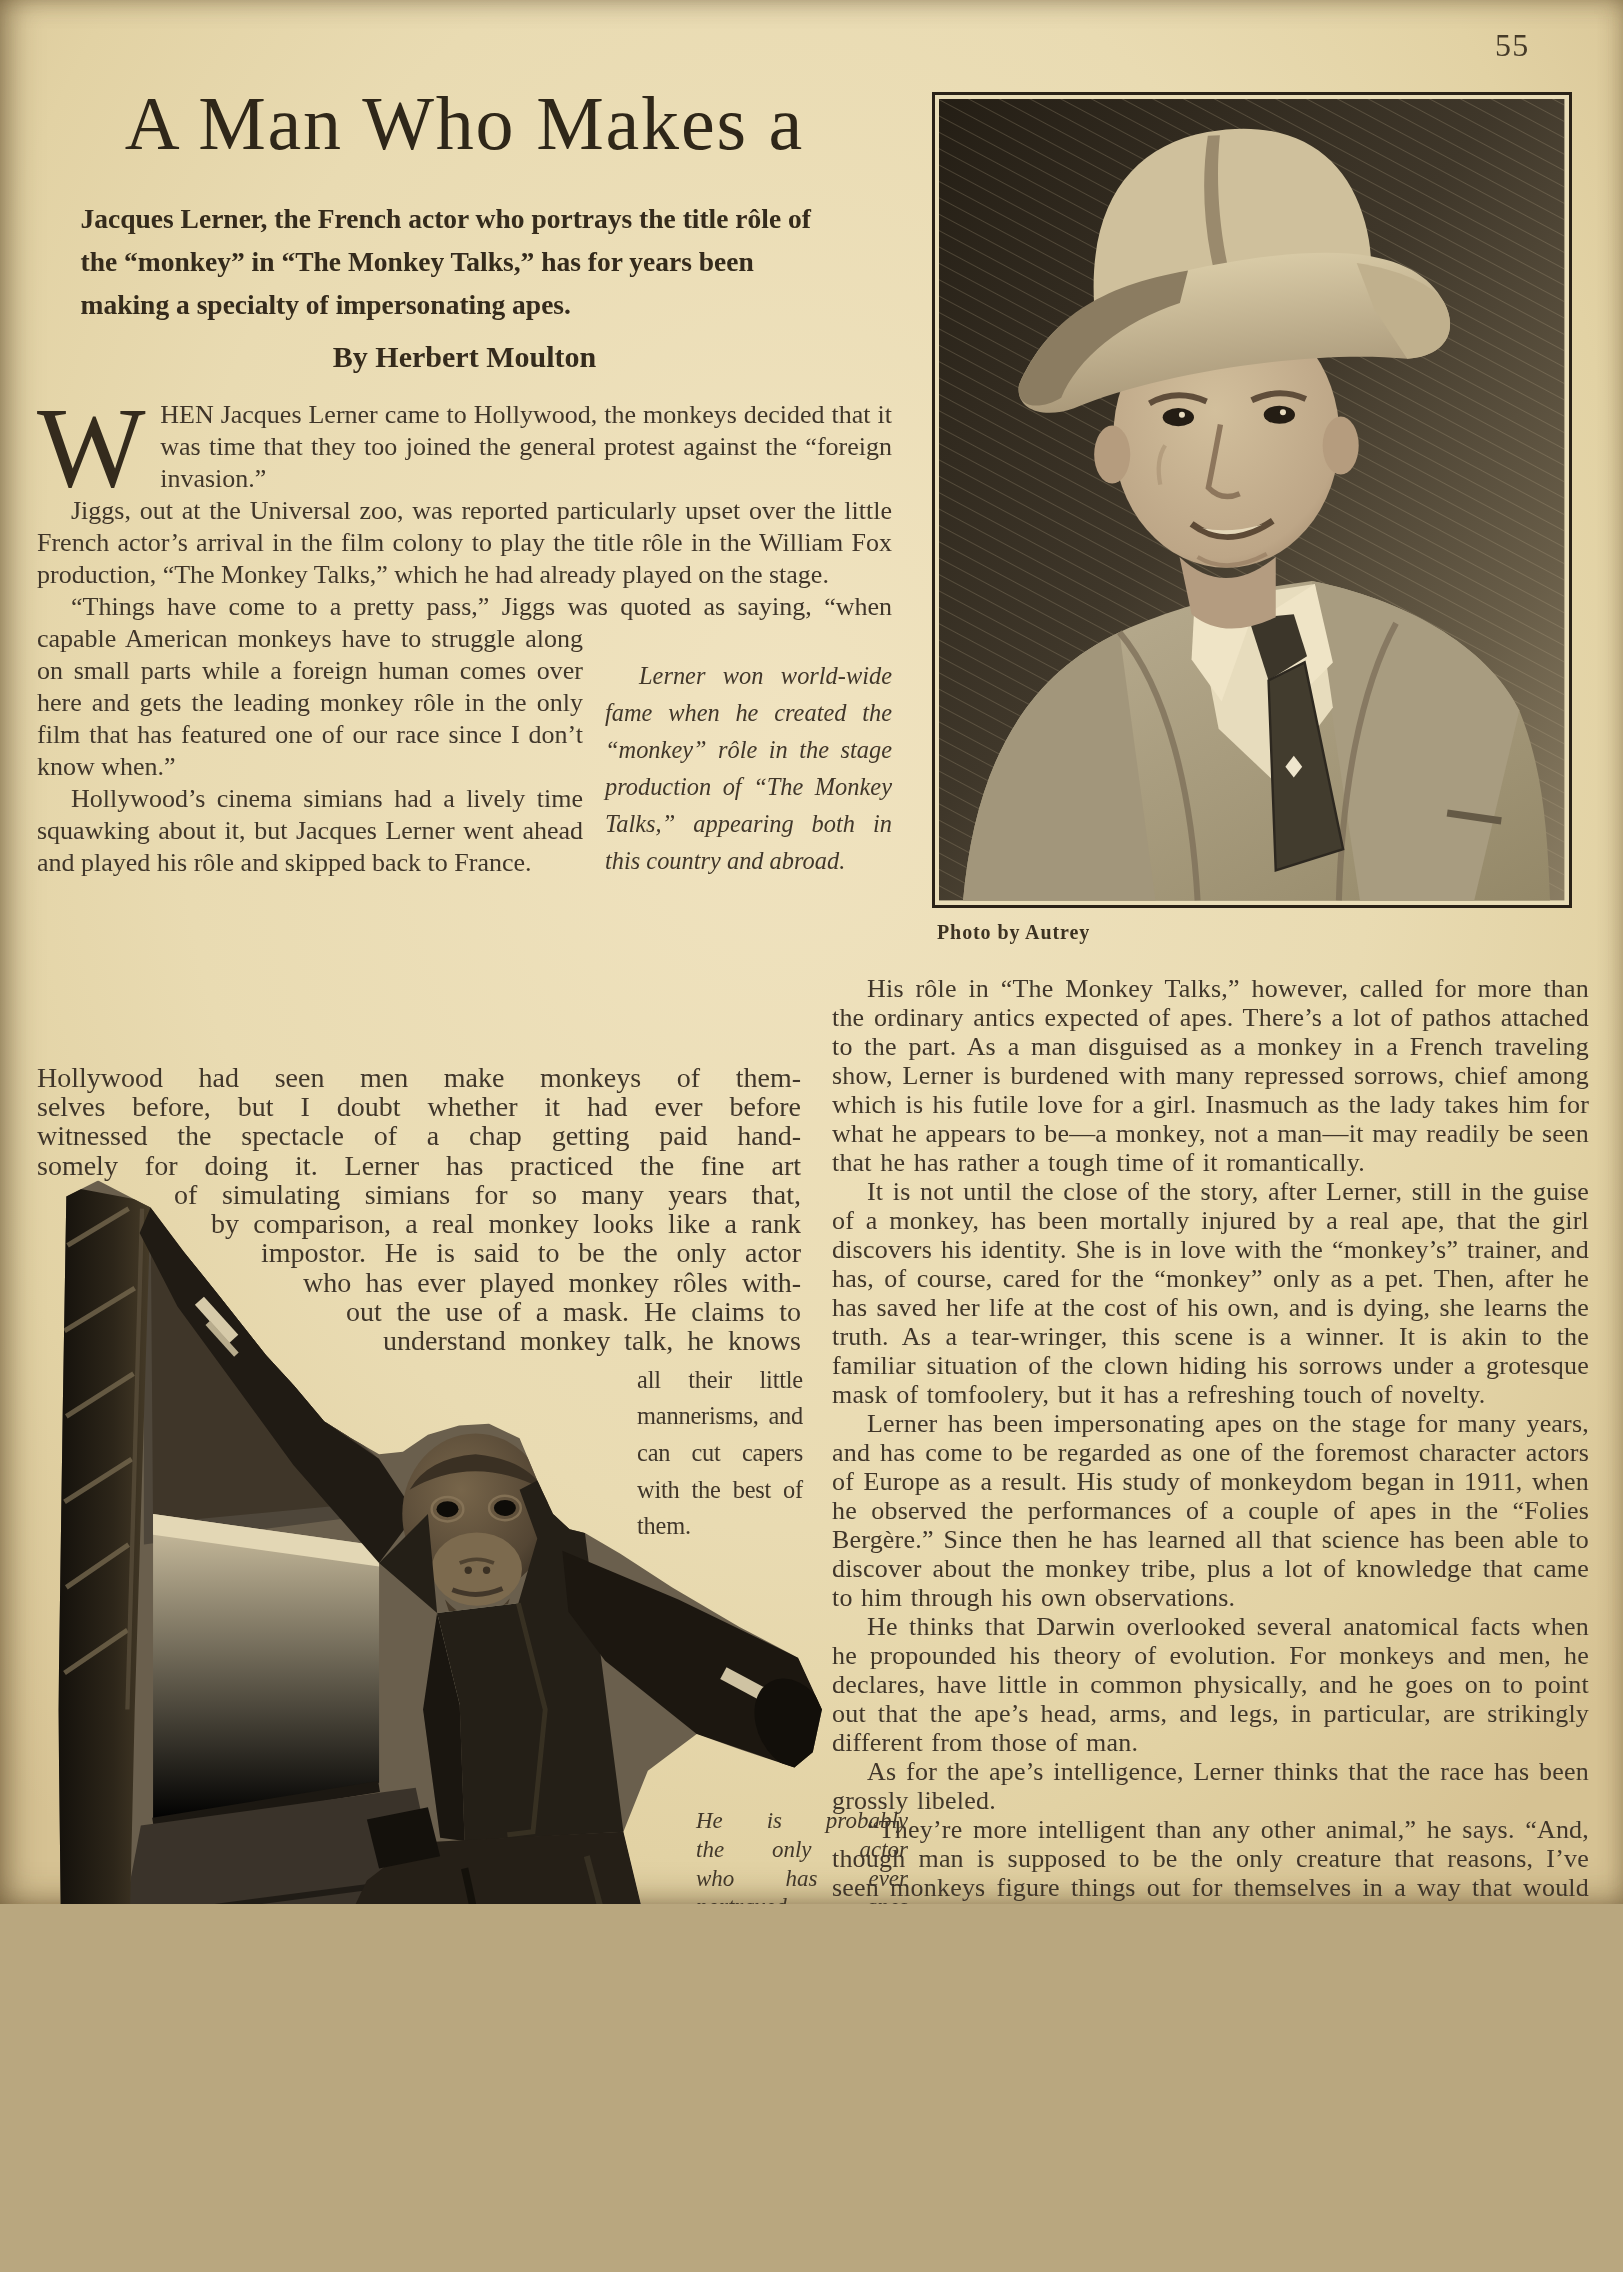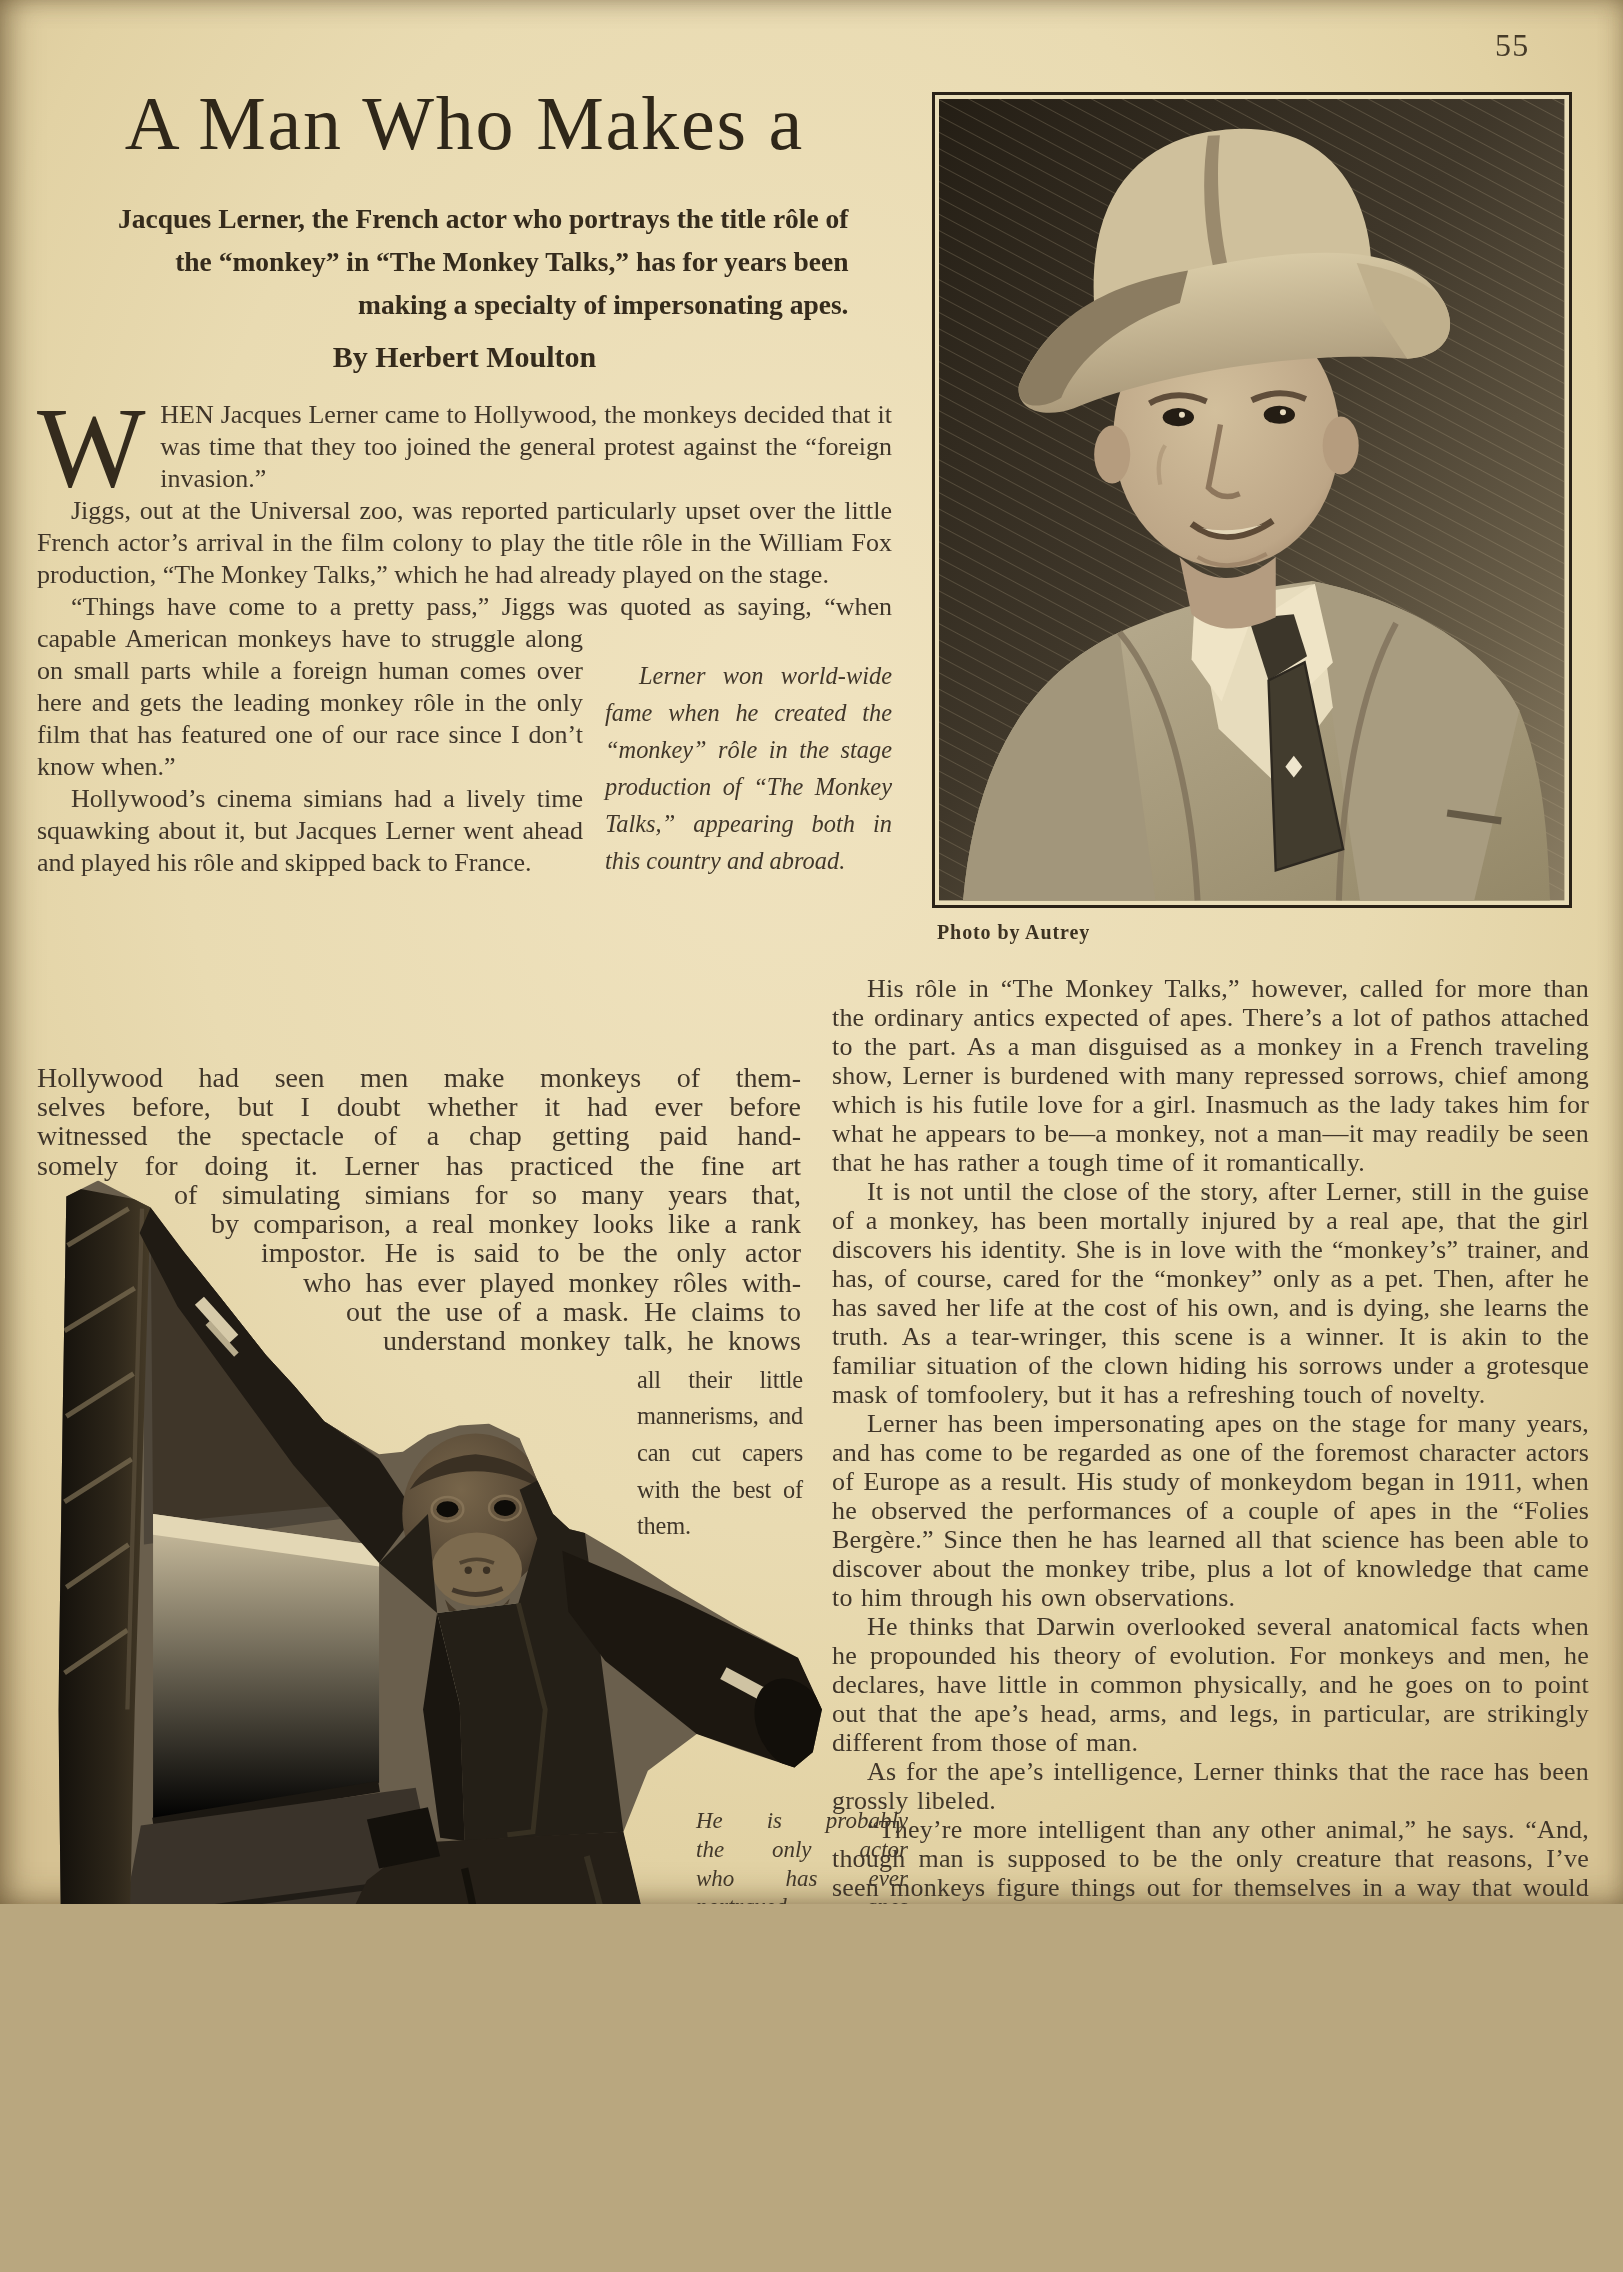--- a/index.html
+++ b/index.html
@@ -13,21 +13,21 @@
                 inset 0 -16px 37px -14.7px rgba(75,55,25,.35),
                 inset 0 12.2px 30.5px -16px rgba(75,55,25,.25);
   }
   .page-number{position:absolute; top:27px; left:1495px; font-size:32px; color:#463b28; letter-spacing:1.2px;}
   
   .left-col{position:absolute; left:37px; top:81px; width:855px;}
   h1.title{margin:0 0 30.5px 0; font-weight:400; text-align:center; color:#2f2719;
            font-size:76px; line-height:85px; letter-spacing:1.8px;}
   h1.title span{display:block;}
   .subtitle{width:768px; margin:0 auto 14.7px auto; font-size:27.5px; line-height:43px;
-            font-weight:700; text-align:right; color:#352b1c;}
+            font-weight:700; text-align:left; color:#352b1c;}
   .byline{margin:8.5px 0 24.4px 0; text-align:center; font-size:30px; font-weight:700; color:#352b1c;}
   .body-a{font-size:26px; line-height:32px; text-align:justify; color:#40362a;}
   .body-a p{margin:0;}
   .body-a p + p{text-indent:34px;}
   .dropcap{float:left; font-size:115px; line-height:90px; padding:4.9px 14.7px 0 0; color:#342b1d;}
   .inset-caption{
     float:right; width:287px; margin:34px 0 8.5px 22px;
     font-style:italic; font-size:24.4px; line-height:37px; text-align:justify; color:#41372a;
   }
   

